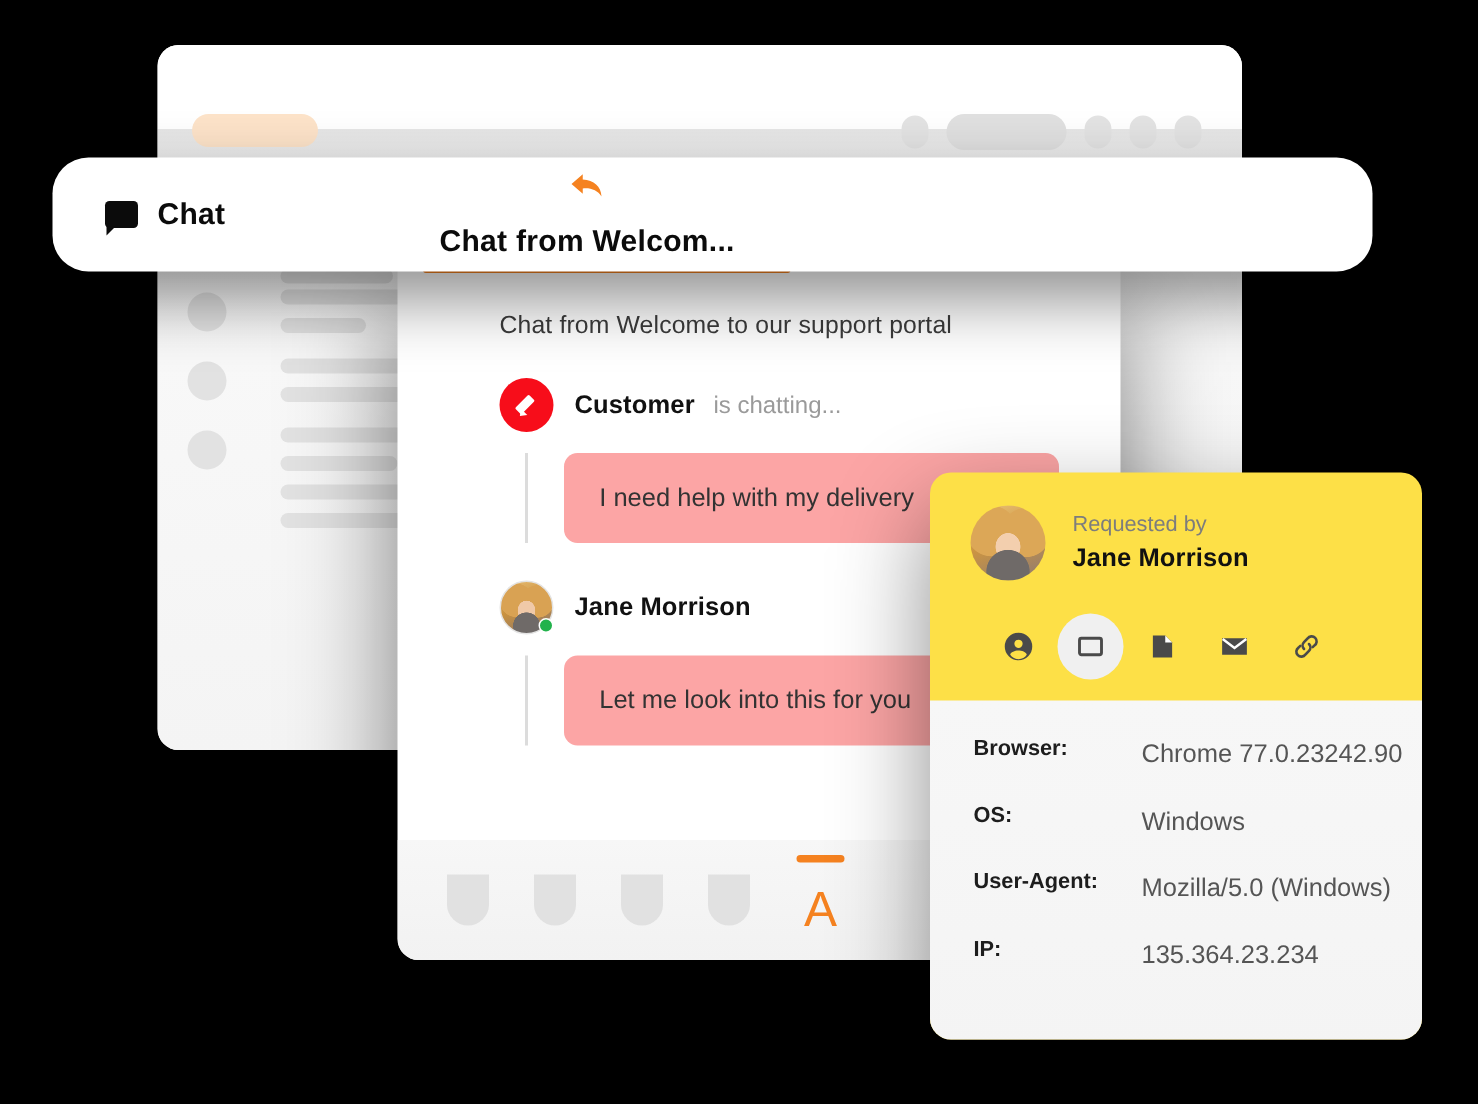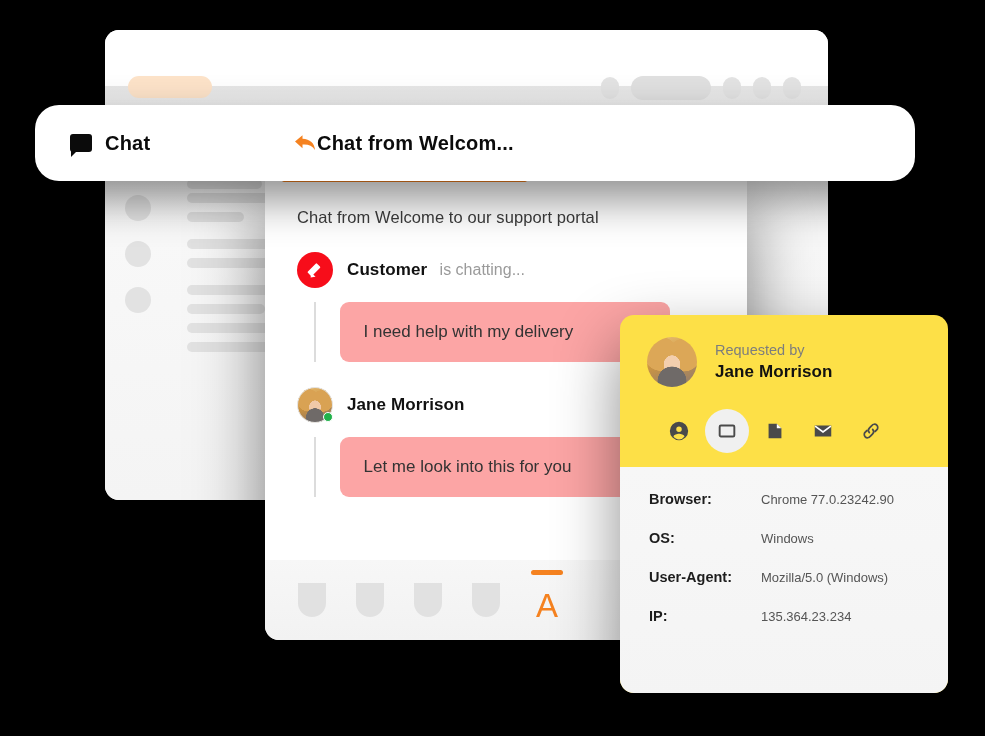--- a/index.html
+++ b/index.html
@@ -124,20 +124,21 @@
     position: absolute;
     left: 17px; top: 0;
     width: 245px; height: 4px;
     background: #f58220;
     border-radius: 2px;
   }
   .conv-body {
     padding: 30px 0 0 32px;
     height: 100%;
     position: relative;
+    margin-left: 36px;
   }
   .conv-subject {
     font-size: 16.5px;
     color: #3b3b3b;
     letter-spacing: .1px;
   }
   .tag-row {
     display: flex;
     align-items: center;
     gap: 11px;
@@ -357,21 +358,23 @@
   }
   .tab-chat-label {
     font-size: 20px;
     font-weight: bold;
     color: #0b0b0b;
     letter-spacing: .2px;
   }
   .tab-active {
     display: flex;
     align-items: center;
+    gap: 16px;
     margin-left: 13px;
+    flex-direction: column;
   }
   .reply-arrow {
     width: 24px; height: 20px;
     position: relative;
     flex:none;
   }
   .reply-arrow svg { display:block; }
   .tab-active-label {
     font-size: 20px;
     font-weight: bold;
@@ -447,21 +450,21 @@
     margin-bottom: 20px;
   }
   .detail-key {
     width: 112px;
     font-size: 14.5px;
     font-weight: bold;
     color: #1d1d1d;
     flex: none;
   }
   .detail-val {
-    font-size: 13px;
+    font-size: 17px;
     color: #555;
     line-height: 1.45;
   }
 </style>
 </head>
 <body>
 
 <div id="stage">
 
   <div class="browser-window">

